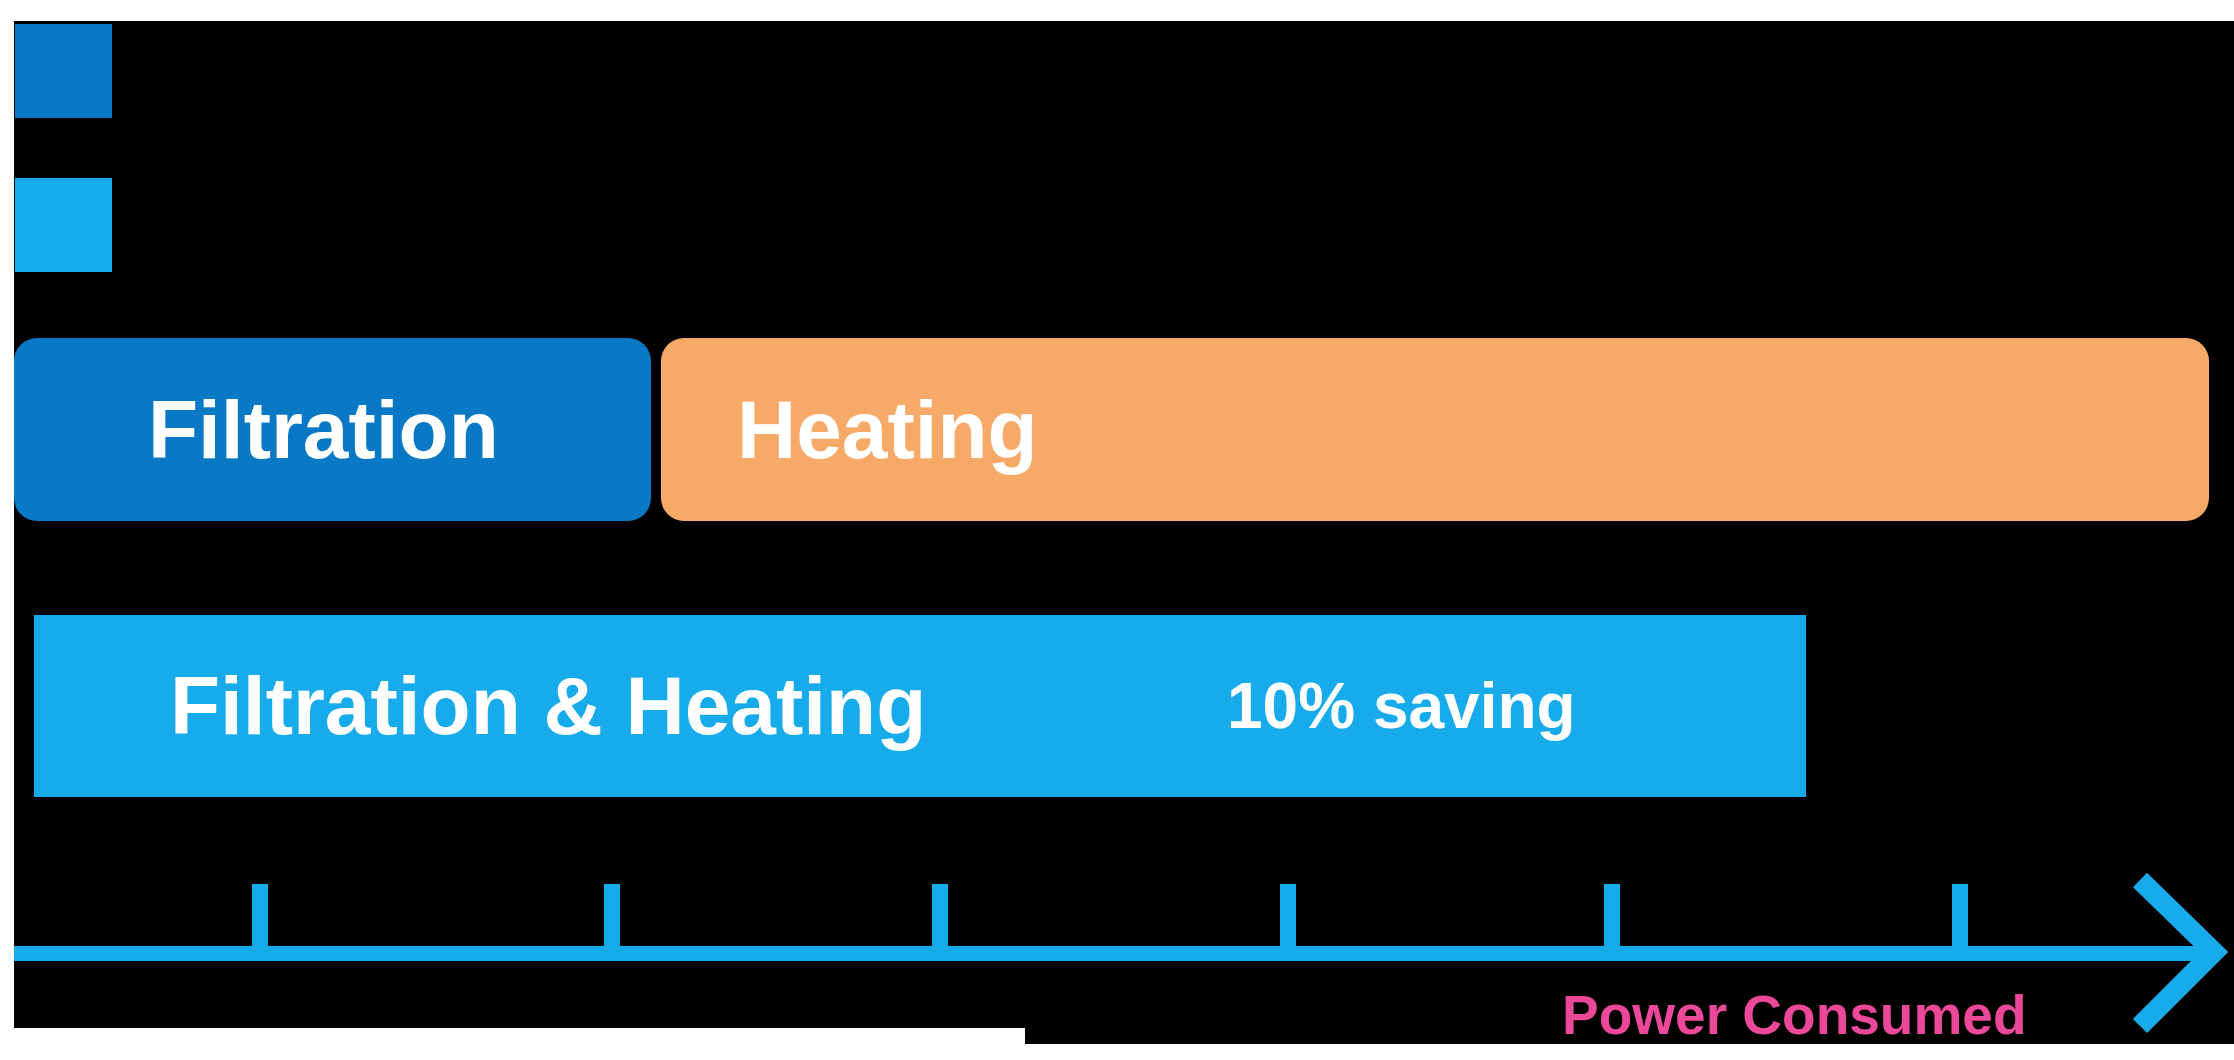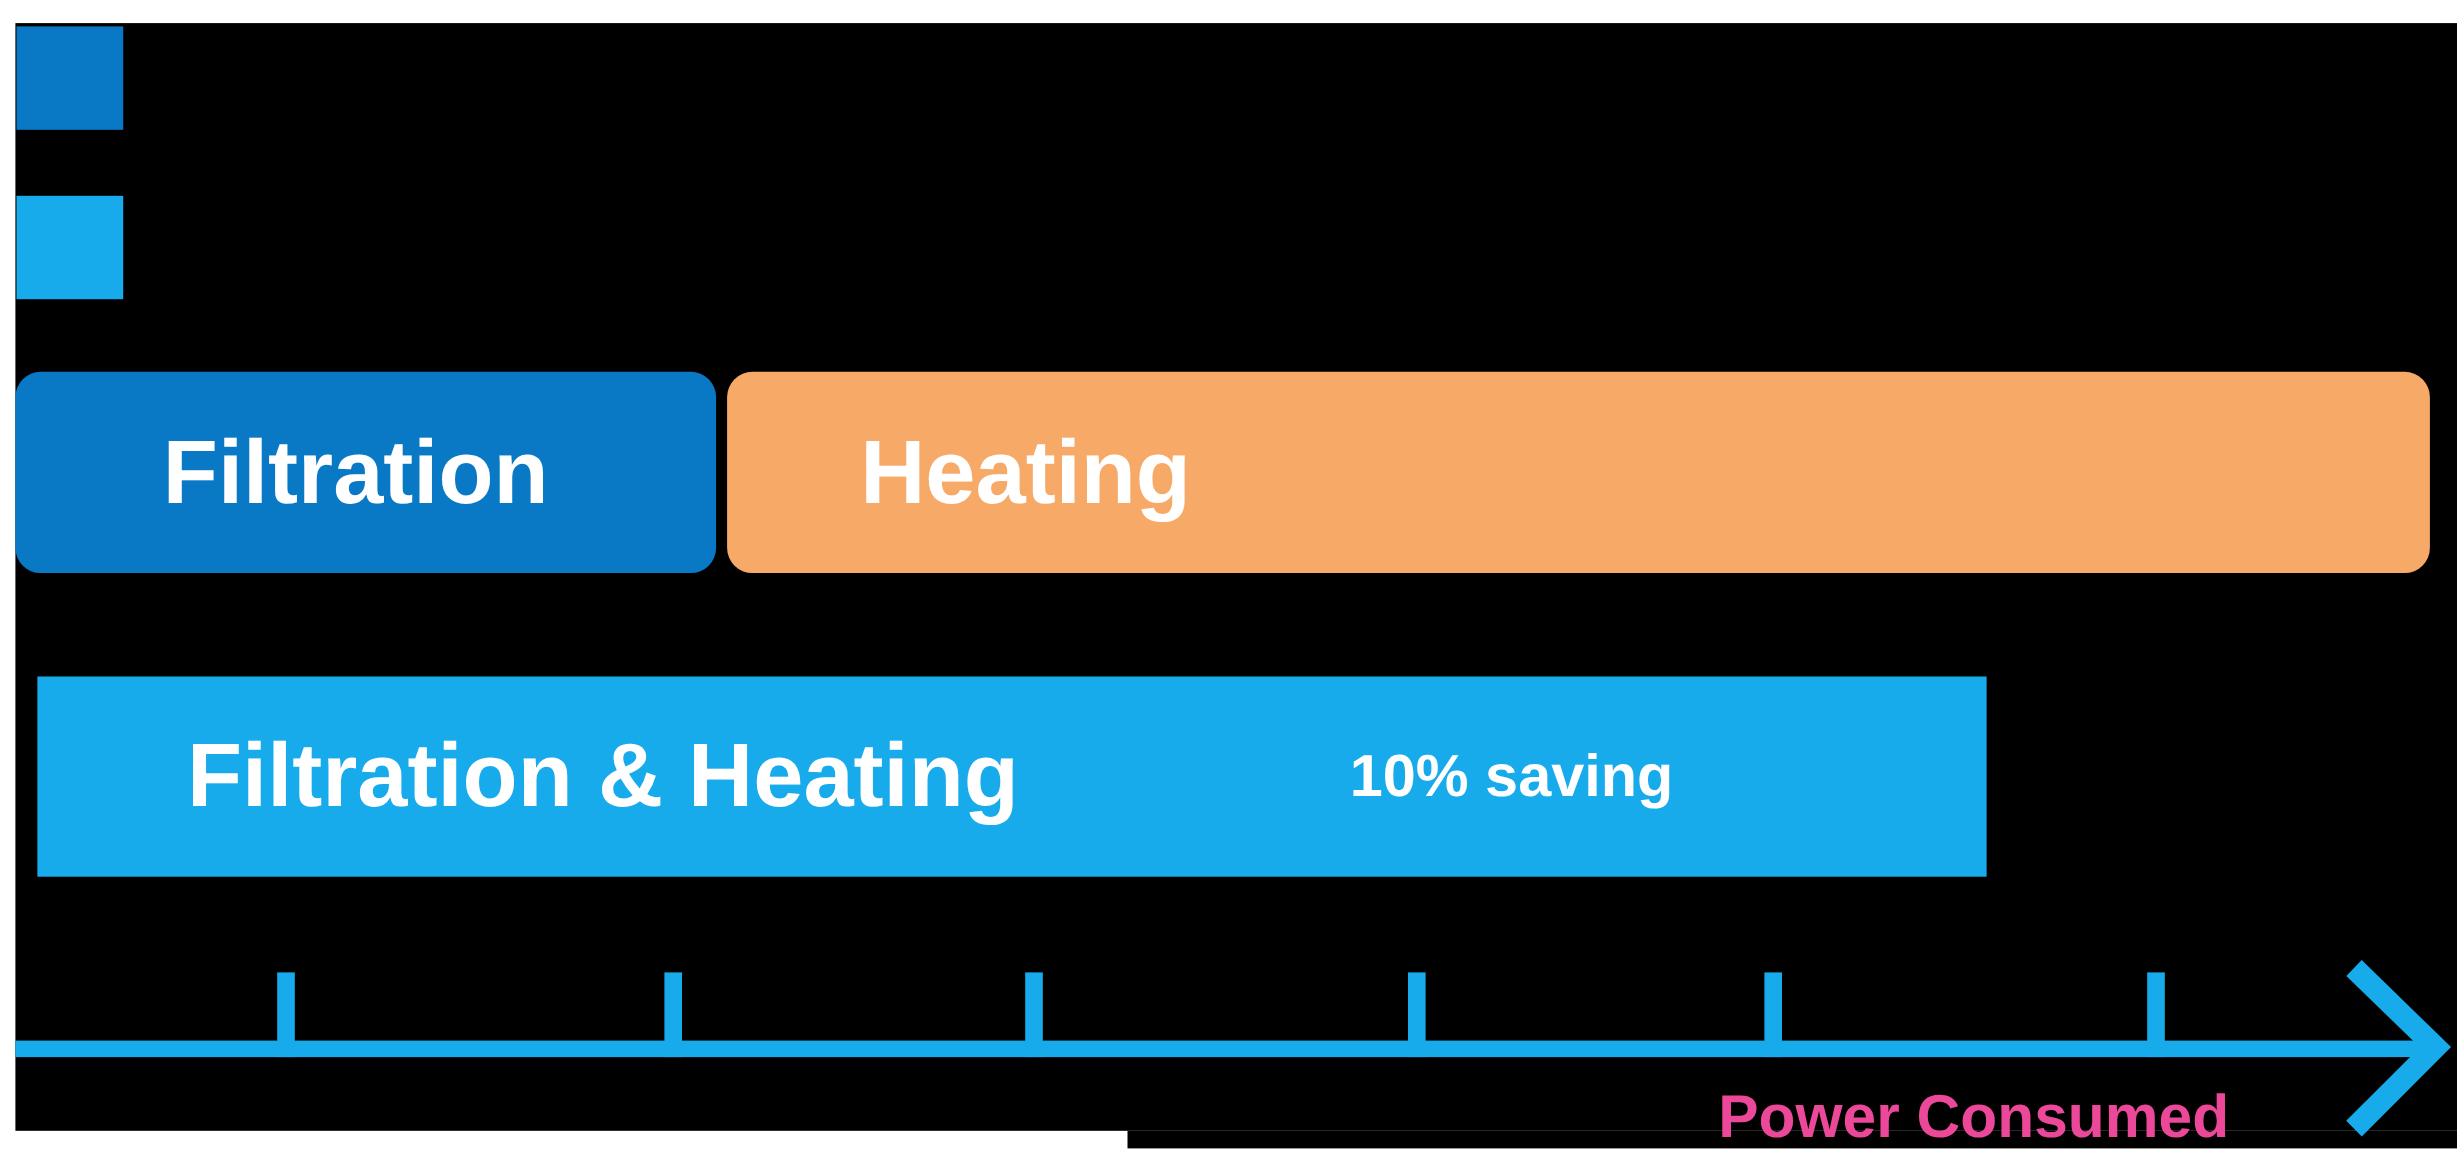--- a/index.html
+++ b/index.html
@@ -14,25 +14,25 @@
   #swatch-dark{left:15px;top:24px;background:#0a79c5;}
   #swatch-light{left:15px;top:178px;background:#18abec;}
   .bar-row{position:absolute;left:14px;display:flex;align-items:center;}
   #row-separate{top:338px;height:183px;gap:10px;}
   #row-combined{top:615px;height:182px;background:#18abec;}
   .segment{height:100%;display:flex;align-items:center;border-radius:23px;}
   #seg-filtration{background:#0a79c5;}
   #seg-heating{background:#f7aa68;}
   .bar-label{color:#ffffff;font-weight:bold;font-size:82px;line-height:1;white-space:nowrap;}
   #seg-filtration .bar-label{padding-left:134px;}
-  #seg-heating .bar-label{padding-left:76px;margin-left:45px;}
+  #seg-heating .bar-label{padding-left:76px;}
   #row-combined .bar-label{padding-left:136px;}
   #saving-label{
     position:absolute;left:1193px;top:50%;transform:translateY(-50%);
-    color:#ffffff;font-weight:bold;font-size:54px;line-height:1;white-space:nowrap;
+    color:#ffffff;font-weight:bold;font-size:64px;line-height:1;white-space:nowrap;
   }
   #axis-line{position:absolute;left:14px;top:946px;width:2194px;height:15px;background:#18abec;}
   .tick{position:absolute;top:884px;width:16px;height:77px;background:#18abec;}
   #axis-arrow{position:absolute;left:0;top:0;width:2234px;height:1060px;pointer-events:none;}
   #axis-label{
     position:absolute;left:1562px;top:988px;font-size:55px;font-weight:bold;
     color:#ec4899;line-height:1;white-space:nowrap;
   }
 </style>
 </head>

